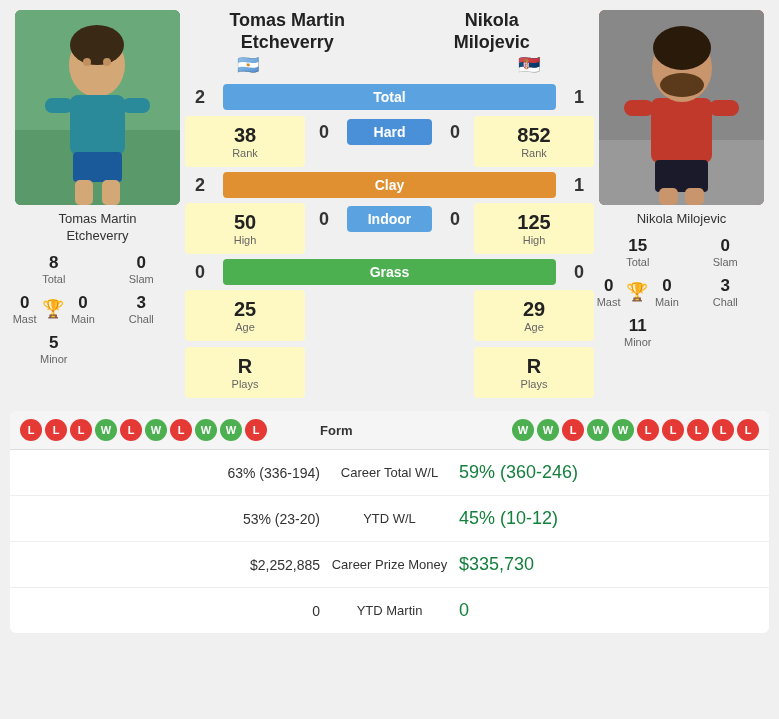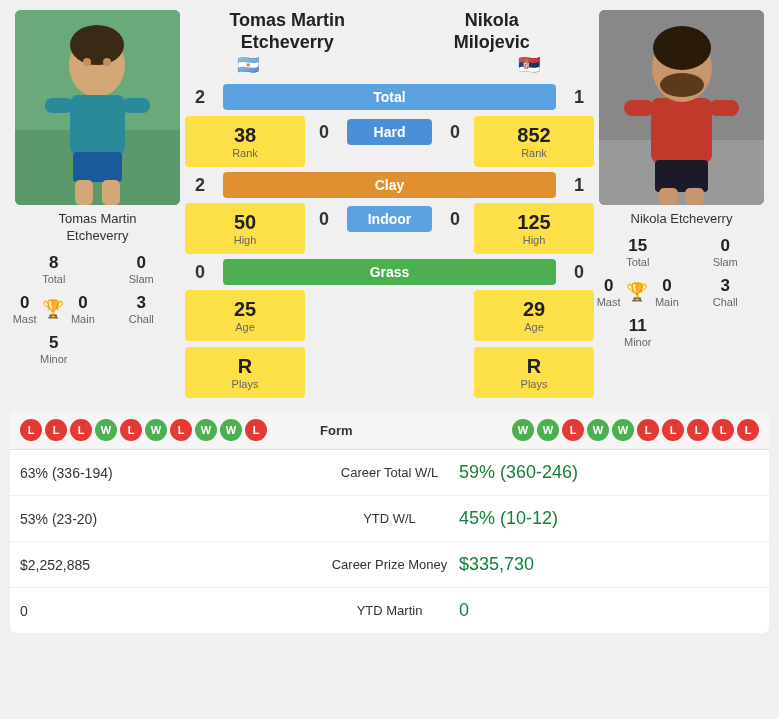--- a/index.html
+++ b/index.html
@@ -178,21 +178,21 @@
     }
 
     .stat-box-row {
       display: flex;
       width: 100%;
       justify-content: space-between;
       margin: 3px 0;
     }
 
     .stat-box {
-      background: #fde047;
+      background: #fef9c3;
       border-radius: 4px;
       padding: 8px 12px;
       text-align: center;
       width: 120px;
     }
 
     .stat-box-value {
       font-size: 20px;
       font-weight: bold;
       color: #222;
@@ -277,21 +277,21 @@
       padding: 12px 10px;
       border-bottom: 1px solid #eee;
     }
 
     .stat-row:last-child {
       border-bottom: none;
     }
 
     .stat-row-left {
       width: 300px;
-      text-align: left;
+      text-align: right;
       font-size: 14px;
       color: #333;
     }
 
     .stat-row-label {
       flex: 1;
       text-align: center;
       font-weight: normal;
       font-size: 13px;
       color: #333;
@@ -498,21 +498,21 @@
           <rect x="25" y="90" width="30" height="16" rx="8" fill="#c0392b"></rect>
           <rect x="110" y="90" width="30" height="16" rx="8" fill="#c0392b"></rect>
 
           <rect x="56" y="150" width="53" height="32" rx="4" fill="#1a1a2a"></rect>
 
           <rect x="60" y="178" width="19" height="17" rx="5" fill="#c8956c"></rect>
           <rect x="86" y="178" width="19" height="17" rx="5" fill="#c8956c"></rect>
         </svg>
       </div>
       <div class="player-name-label">
-        <span>Nikola Etcheverry</span>
+        <span>Nikola Milojevic</span>
       </div>
       <div class="player-stats-grid">
         <div class="stat-cell">
           <span class="stat-value">15</span>
           <span class="stat-label">Total</span>
         </div>
         <div class="stat-cell">
           <span class="stat-value">0</span>
           <span class="stat-label">Slam</span>
         </div>

